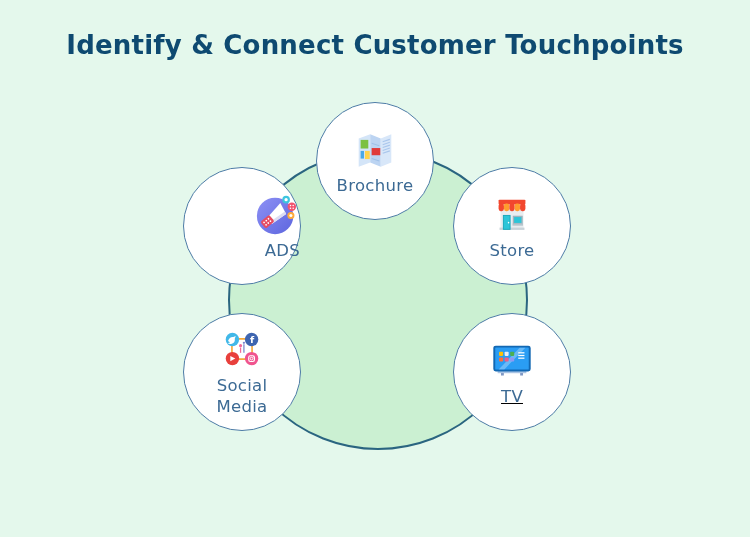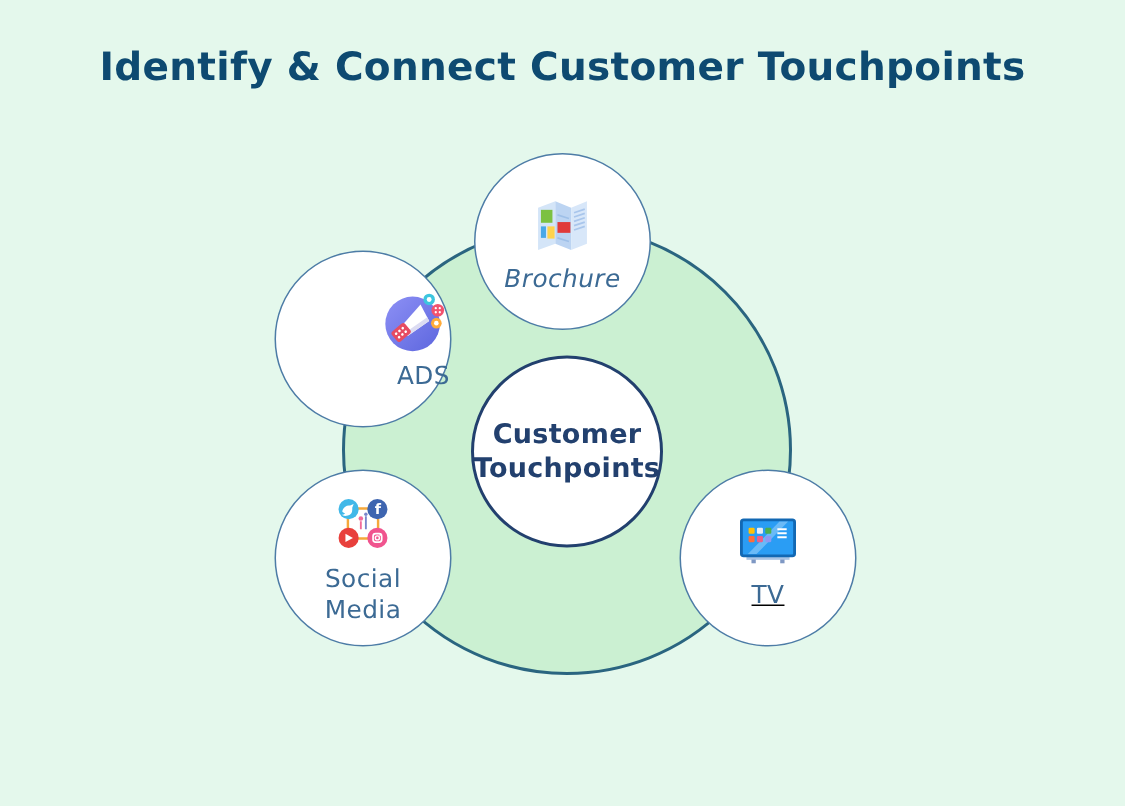--- a/index.html
+++ b/index.html
@@ -43,21 +43,21 @@
   .center-circle{
     position:absolute;left:314px;top:237px;width:128px;height:128px;
     border-radius:50%;background:var(--node-fill);
     border:2.5px solid var(--center-border);box-sizing:border-box;
     display:flex;align-items:center;justify-content:center;z-index:3;
   }
   .center-label{
     font-size:18px;font-weight:bold;color:var(--center-text);
     text-align:center;white-space:pre-line;line-height:1.3;letter-spacing:.2px;
   }
-  #node-brochure{left:316px;top:102px;font-style:italic;}
+  #node-brochure{left:316px;top:102px;}
   #node-store{left:453px;top:167px;}
   #node-tv{left:453px;top:313px;text-decoration:underline;}
   #node-passaparola{left:316px;top:392px;}
   #node-social-media{left:183px;top:313px;}
   #node-ads{left:183px;top:167px;align-items:flex-end;}
 </style>
 </head>
 <body>
 
 <div class="stage">
@@ -85,20 +85,39 @@
         </g>
         <g stroke="#9fc0e8" stroke-width="1.1">
           <line x1="20.5" y1="18" x2="28.5" y2="20.5"></line>
           <line x1="20.5" y1="34" x2="28.5" y2="36.5"></line>
         </g>
       </svg>
     </span>
     <span class="node-label">Brochure</span>
   </div>
 
+  <div class="node" id="node-store">
+    <span class="icon">
+      <svg viewBox="0 0 48 48" xmlns="http://www.w3.org/2000/svg">
+        <rect x="12" y="20" width="24" height="20" fill="#e8edf0"></rect>
+        <rect x="11" y="38.2" width="26" height="2.4" fill="#c9d3d9"></rect>
+        <rect x="15" y="25.5" width="7" height="14.5" fill="#2cc5d8" stroke="#18a7ba" stroke-width="1"></rect>
+        <circle cx="20.4" cy="33" r="0.8" fill="#ffffff"></circle>
+        <rect x="25.5" y="26.5" width="9" height="7.5" fill="#2cc5d8" stroke="#9fb3bd" stroke-width="1.4"></rect>
+        <rect x="24.5" y="34" width="11" height="2.2" fill="#b7c4cc"></rect>
+        <rect x="10" y="9" width="28" height="5" rx="1" fill="#f2472e"></rect>
+        <rect x="10" y="13" width="5.6" height="8" rx="2.4" fill="#f2472e"></rect>
+        <rect x="15.6" y="13" width="5.6" height="8" rx="2.4" fill="#ff9d2e"></rect>
+        <rect x="21.2" y="13" width="5.6" height="8" rx="2.4" fill="#f2472e"></rect>
+        <rect x="26.8" y="13" width="5.6" height="8" rx="2.4" fill="#ff9d2e"></rect>
+        <rect x="32.4" y="13" width="5.6" height="8" rx="2.4" fill="#f2472e"></rect>
+      </svg>
+    </span>
+    <span class="node-label">Store</span>
+  </div>
 
   <div class="node" id="node-tv">
     <span class="icon">
       <svg viewBox="0 0 48 48" xmlns="http://www.w3.org/2000/svg">
         <rect x="9" y="35.6" width="30" height="2.2" fill="#aac4e4"></rect>
         <rect x="12.5" y="37.6" width="3" height="2.6" fill="#7f98c4"></rect>
         <rect x="32.5" y="37.6" width="3" height="2.6" fill="#7f98c4"></rect>
         <rect x="5.5" y="10" width="37" height="25" rx="1.6" fill="#2a9df4" stroke="#1268b3" stroke-width="2"></rect>
         <polygon points="10,33.8 32,11.2 38,11.2 16,33.8" fill="#ffffff" opacity="0.3"></polygon>
         <rect x="10.5" y="15.5" width="4.2" height="4.2" rx="0.8" fill="#ffc107"></rect>
@@ -170,18 +189,14 @@
         <circle cx="40.9" cy="15.1" r="0.8" fill="#ffffff"></circle>
         <circle cx="38.1" cy="17.9" r="0.8" fill="#ffffff"></circle>
         <circle cx="40.9" cy="17.9" r="0.8" fill="#ffffff"></circle>
         <circle cx="38.5" cy="25.5" r="3.7" fill="#ffab3a"></circle>
         <circle cx="38.5" cy="25.5" r="1.6" fill="#ffffff"></circle>
       </svg>
     </span>
     <span class="node-label">ADS</span>
   </div>
 
-  <div class="center-circle">
-    <span class="center-label">Customer
-Touchpoints</span>
-  </div>
 
 </div>
 
 </body></html>

